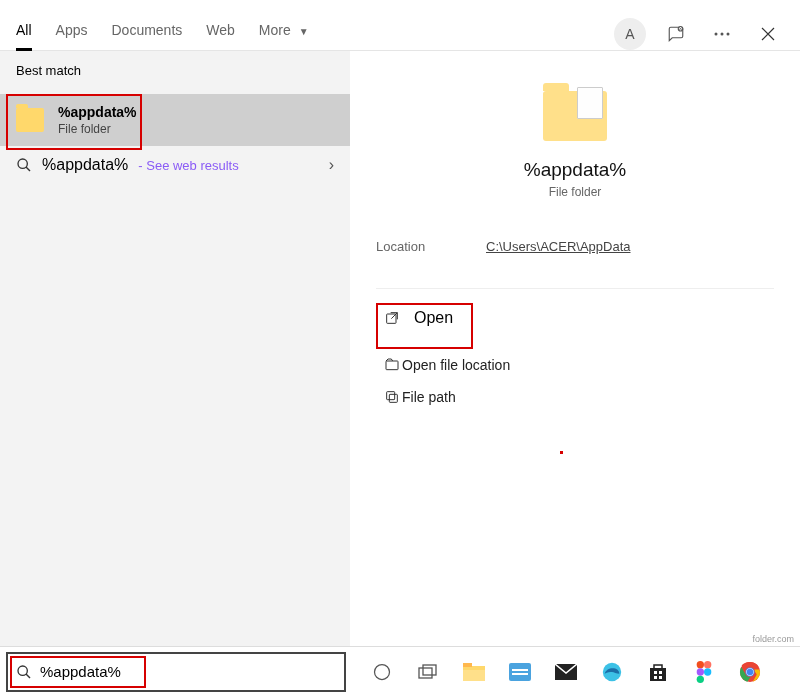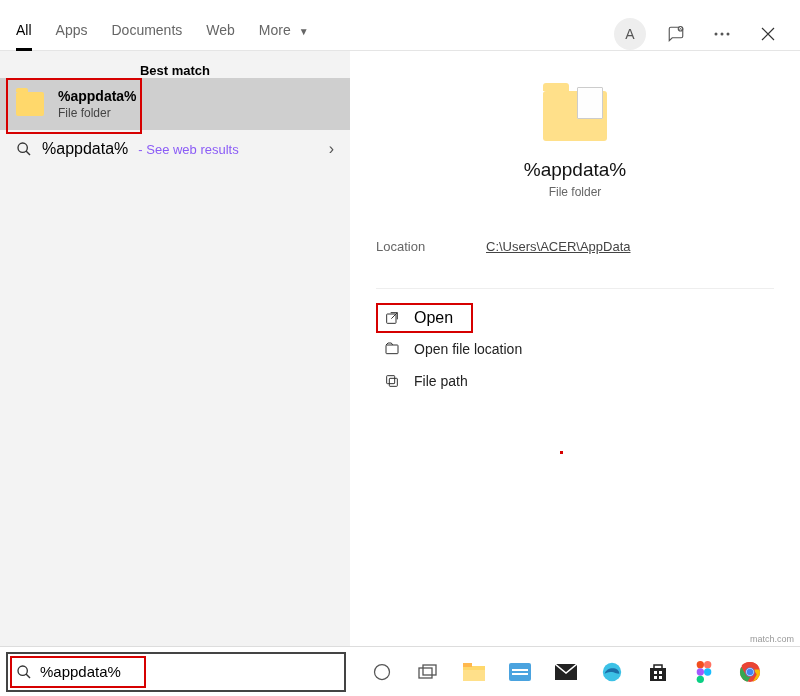--- a/index.html
+++ b/index.html
@@ -16,21 +16,21 @@
     .top-right { display: flex; align-items: center; gap: 14px; }
     .avatar { width: 32px; height: 32px; border-radius: 50%; background: #eee; display: flex; align-items: center; justify-content: center; font-size: 14px; color: #555; }
     .chat-icon, .dots, .close-btn { width: 32px; height: 32px; display: flex; align-items: center; justify-content: center; cursor: pointer; color: #555; }
 
     
     .main { display: flex; height: 598px; }
     .left-pane { width: 350px; background: #f3f3f3; display: flex; flex-direction: column; }
     .right-pane { flex: 1; background: #fff; padding: 20px 26px 0; position: relative; }
     .right-pane::before { content: ""; position:absolute; left:14px; top:0; bottom:0; width:1px; background: transparent; }
 
-    .section-label { font-size: 13px; font-weight: 700; color: #000; padding: 12px 16px 0; text-align: center; }
+    .section-label { font-size: 13px; font-weight: 400; color: #000; padding: 12px 16px 16px; }
     .best-match-item-wrap { background: #cfcfcf; display: flex; align-items: center; padding: 0; position: relative; }
     .best-match-inner { display:flex; align-items:center; gap:14px; padding:10px 16px; }
     .highlight-box { position:absolute; border:2px solid #d60000; }
 
     .folder-icon-small { width: 28px; height: 24px; background: #ffd86b; border-radius: 2px; position: relative; }
     .folder-icon-small::before { content:""; position:absolute; top:-4px; left:0; width:12px; height:4px; background:#ffd86b; border-radius:2px 2px 0 0; }
 
     .bm-title { font-size: 14px; font-weight: 600; color: #000; }
     .bm-sub { font-size: 12px; color: #444; margin-top: 2px; }
 
@@ -46,22 +46,22 @@
     .folder-icon-big::after { content:""; position:absolute; top:-4px; right:4px; width:24px; height:30px; background:#fefefe; border:1px solid #ccc; border-radius:1px; }
 
     .preview-title { text-align:center; font-size: 19px; color:#111; margin-top: 18px; }
     .preview-sub { text-align:center; font-size: 12px; color:#666; margin-top: 4px; }
 
     .meta-row { display:flex; margin-top: 40px; font-size: 13px; border-bottom: 1px solid #eee; padding-bottom: 34px; }
     .meta-label { color:#666; width: 110px; }
     .meta-val { color:#444; text-decoration: underline; cursor:pointer;text-align:right; }
 
     .actions { margin-top: 14px; }
-    .action-item { display:flex; gap: 14px; padding: 8px 8px; font-size: 14px; color:#222; cursor:pointer; }
-    .action-highlight { border: 2px solid #d60000; display:inline-flex; padding: 4px 18px 4px 6px; align-items:center; gap:14px;}
+    .action-item { display:flex; gap: 2px; padding: 8px 8px; font-size: 14px; color:#222; cursor:pointer; }
+    .action-highlight { border: 2px solid #d60000; display:inline-flex; padding: 4px 18px 20px 6px; align-items:center; gap:14px;}
 
     .action-icon { width: 16px; height: 16px; display:inline-flex; align-items:center; justify-content:center; color:#555;}
 
     
     .taskbar { position:absolute; bottom:0; left:0; right:0; height: 50px; background:#fff; display:flex; align-items:center; border-top:1px solid #ddd; }
     .search-box-wrap { width: 340px; height: 40px; margin: 4px 6px; border: 2px solid #444; display:flex; align-items:center; padding: 0 8px; background:#fff; position:relative;}
     .search-highlight { position:absolute; border:2px solid #d60000; top:2px; left:2px; width: 136px; height: 32px; pointer-events:none;}
     .search-box-wrap input { border:none; outline:none; font-size: 15px; flex:1; margin-left:8px; background:transparent; }
     .search-glass { width:16px; height:16px; }
 
@@ -183,21 +183,21 @@
             </svg>
         </span>
         <span>File path</span>
       </div>
     </div>
 
     <div style="position:absolute; left:210px; top:400px; width:3px; height:3px; background:#d60000;"></div>
   </div>
 </div>
 
-<div class="watermark">match.com</div>
+<div class="watermark">folder.com</div>
 
 <div class="taskbar">
   <div class="search-box-wrap">
     <div class="search-highlight"></div>
     <span class="search-glass">
       <svg width="16" height="16" viewBox="0 0 24 24" fill="none" stroke="#333" stroke-width="2">
           <circle cx="10" cy="10" r="7"></circle>
           <path d="M21 21l-6-6"></path>
         </svg>
     </span>

